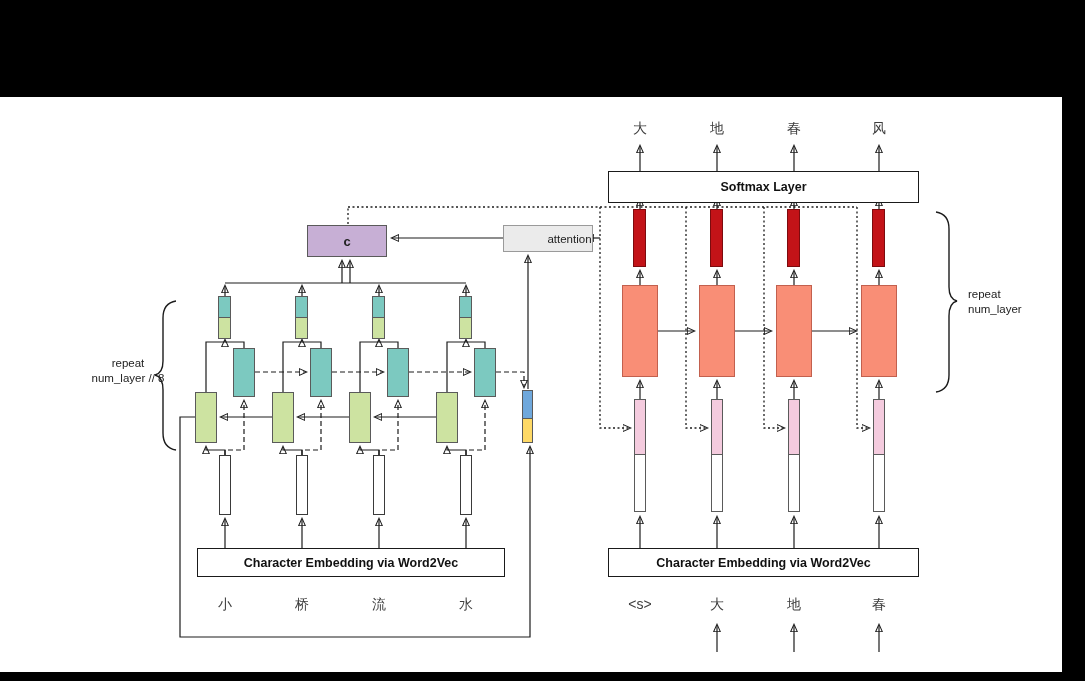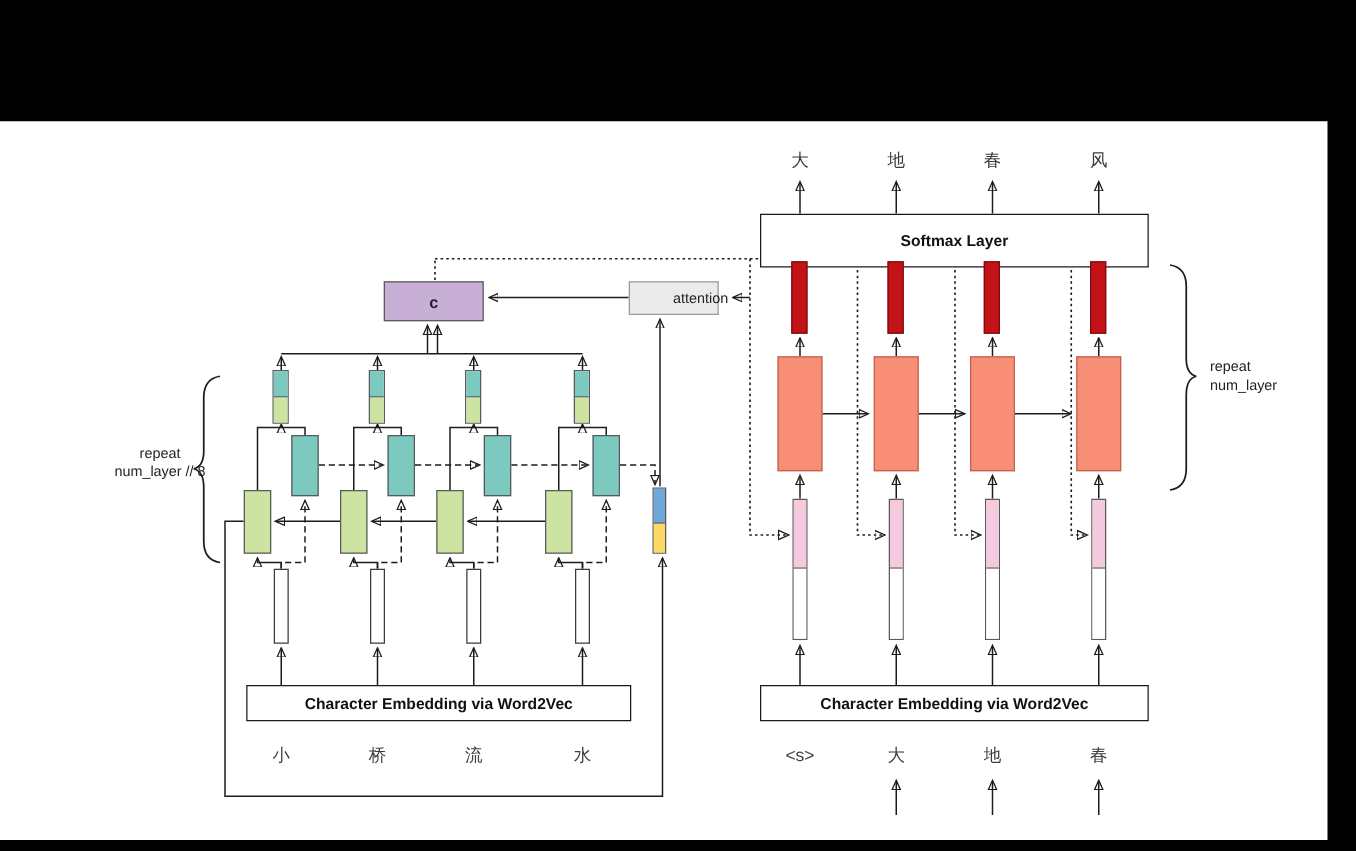--- a/index.html
+++ b/index.html
@@ -172,25 +172,25 @@
     <div class="half-yellow" style="height:23px;"></div>
   </div>
 
   <div class="wide-box" style="left:197px; top:548px; width:308px; height:29px;">
     <span>Character Embedding via Word2Vec</span>
   </div>
 
   <div class="c-box" style="left:307px; top:225px; width:80px; height:32px;">
     <span>c</span>
   </div>
-  <div class="attn-box" style="left:503px; top:225px; width:72px; height:27px;padding-left:43px;">
+  <div class="attn-box" style="left:503px; top:225px; width:90px; height:27px;padding-left:43px;">
     <span>attention</span>
   </div>
 
-  <div class="wide-box" style="left:608px; top:171px; width:311px; height:43px;">
+  <div class="wide-box" style="left:608px; top:171px; width:311px; height:32px;">
     <span>Softmax Layer</span>
   </div>
 
   <div class="bar-red" style="left:633px; top:209px; width:13px; height:58px;"></div>
   <div class="bar-red" style="left:710px; top:209px; width:13px; height:58px;"></div>
   <div class="bar-red" style="left:787px; top:209px; width:13px; height:58px;"></div>
   <div class="bar-red" style="left:872px; top:209px; width:13px; height:58px;"></div>
 
   <div class="box-salmon" style="left:622px; top:285px; width:36px; height:92px;"></div>
   <div class="box-salmon" style="left:699px; top:285px; width:36px; height:92px;"></div>

